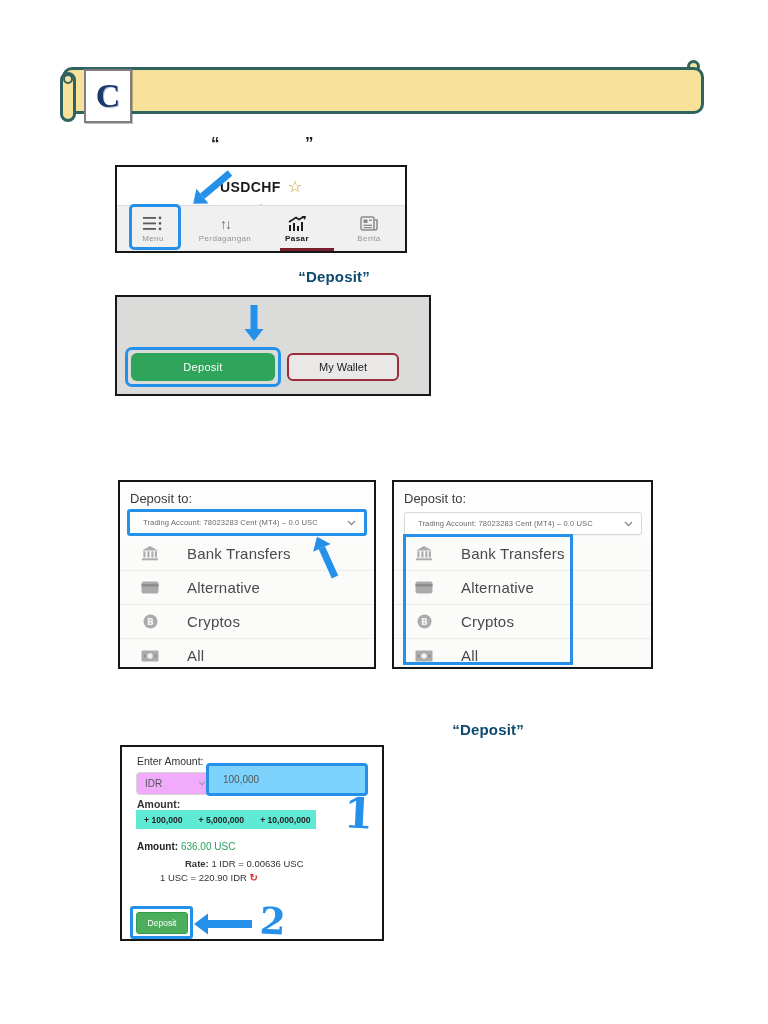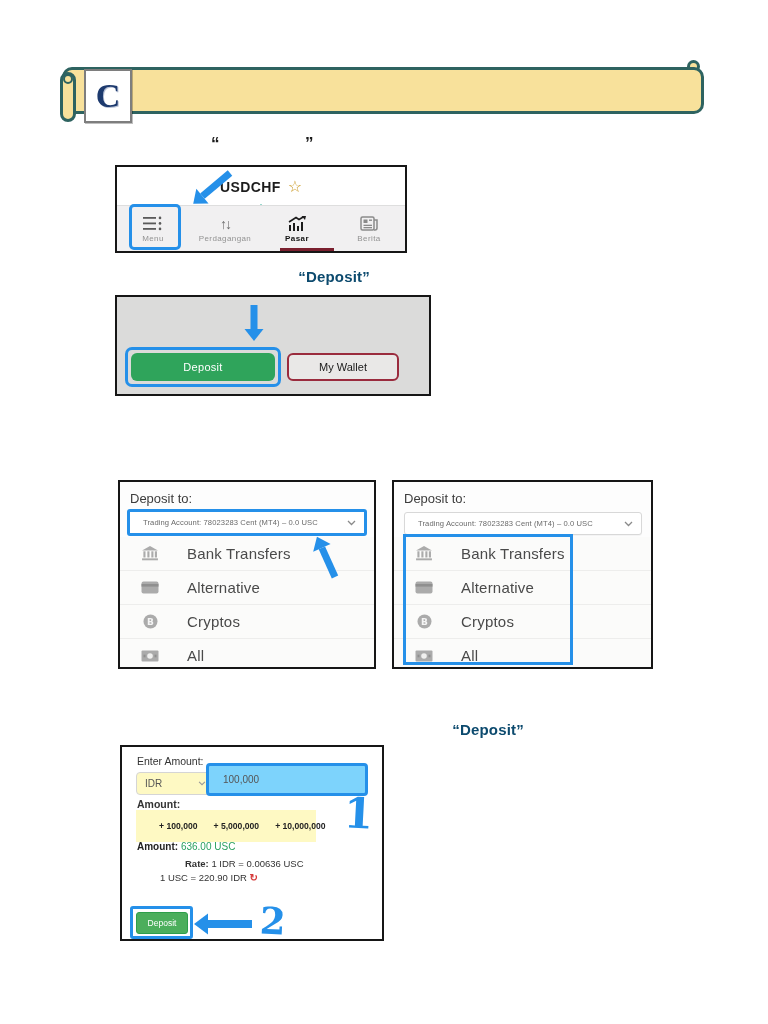--- a/index.html
+++ b/index.html
@@ -82,29 +82,29 @@
             border-bottom:1px solid #ededec; background:#fbfbfa; }
   .depto-row-label { font-size:15px; color:#4a4a4a; letter-spacing:0.2px; }
   .row-icon { width:20px; display:flex; justify-content:center; }
   .list-highlight { position:absolute; left:9px; top:52px; width:170px; height:131px;
             border:3px solid #2590e9; }
 
   
   .shot-amount { left:120px; top:745px; width:264px; height:196px; }
   .enter-label { position:absolute; left:15px; top:8px; font-weight:normal; font-size:10.5px; color:#333; }
   .currency-select { position:absolute; left:14px; top:25px; width:77px; height:23px;
-            border:1px solid #d5d5d5; border-radius:4px; background:#fef9c3;
+            border:1px solid #d5d5d5; border-radius:4px; background:#f0abfc;
             display:flex; align-items:center;gap:36px; }
   .currency-text { flex:1; font-size:10px; color:#555; padding-left:8px; }
   .amount-input-highlight { position:absolute; left:84px; top:16px; width:162px; height:33px;
             border:3px solid #2590e9; border-radius:4px; background:#7dd3fc; display:flex; align-items:center; }
   .amount-input-text { font-size:10px; color:#555; padding-left:14px; }
   .amount-label { position:absolute; left:15px; top:51px; font-weight:bold; font-size:10.5px; color:#333; }
-  .quick-strip { position:absolute; left:14px; top:63px; width:180px; height:32px; background:#fef9c3;
-            display:flex; align-items:center;padding-left:15px; }
+  .quick-strip { position:absolute; left:14px; top:63px; width:180px; height:19px; background:#5eead4;
+            display:flex; align-items:center; }
   .quick-chip { font-weight:bold; font-size:8.6px; color:#222; padding:0 8px; white-space:nowrap; }
   .converted-line { position:absolute; left:15px; top:94px; font-size:10px; color:#222; }
   .converted-line b { font-weight:bold; }
   .converted-value { color:#2aa05f; }
   .rate-line1 { position:absolute; left:15px; top:111px; font-size:9.5px; color:#333;padding-left:48px; }
   .rate-line1 b { font-weight:bold; }
   .rate-line2 { position:absolute; left:38px; top:125px; font-size:9.5px; color:#333; }
   .refresh-glyph { color:#d63a3a; font-size:10px; font-weight:bold; }
   .deposit2-highlight { position:absolute; left:8px; top:159px; width:63px; height:33px;
             border:3px solid #2590e9; border-radius:3px; }

